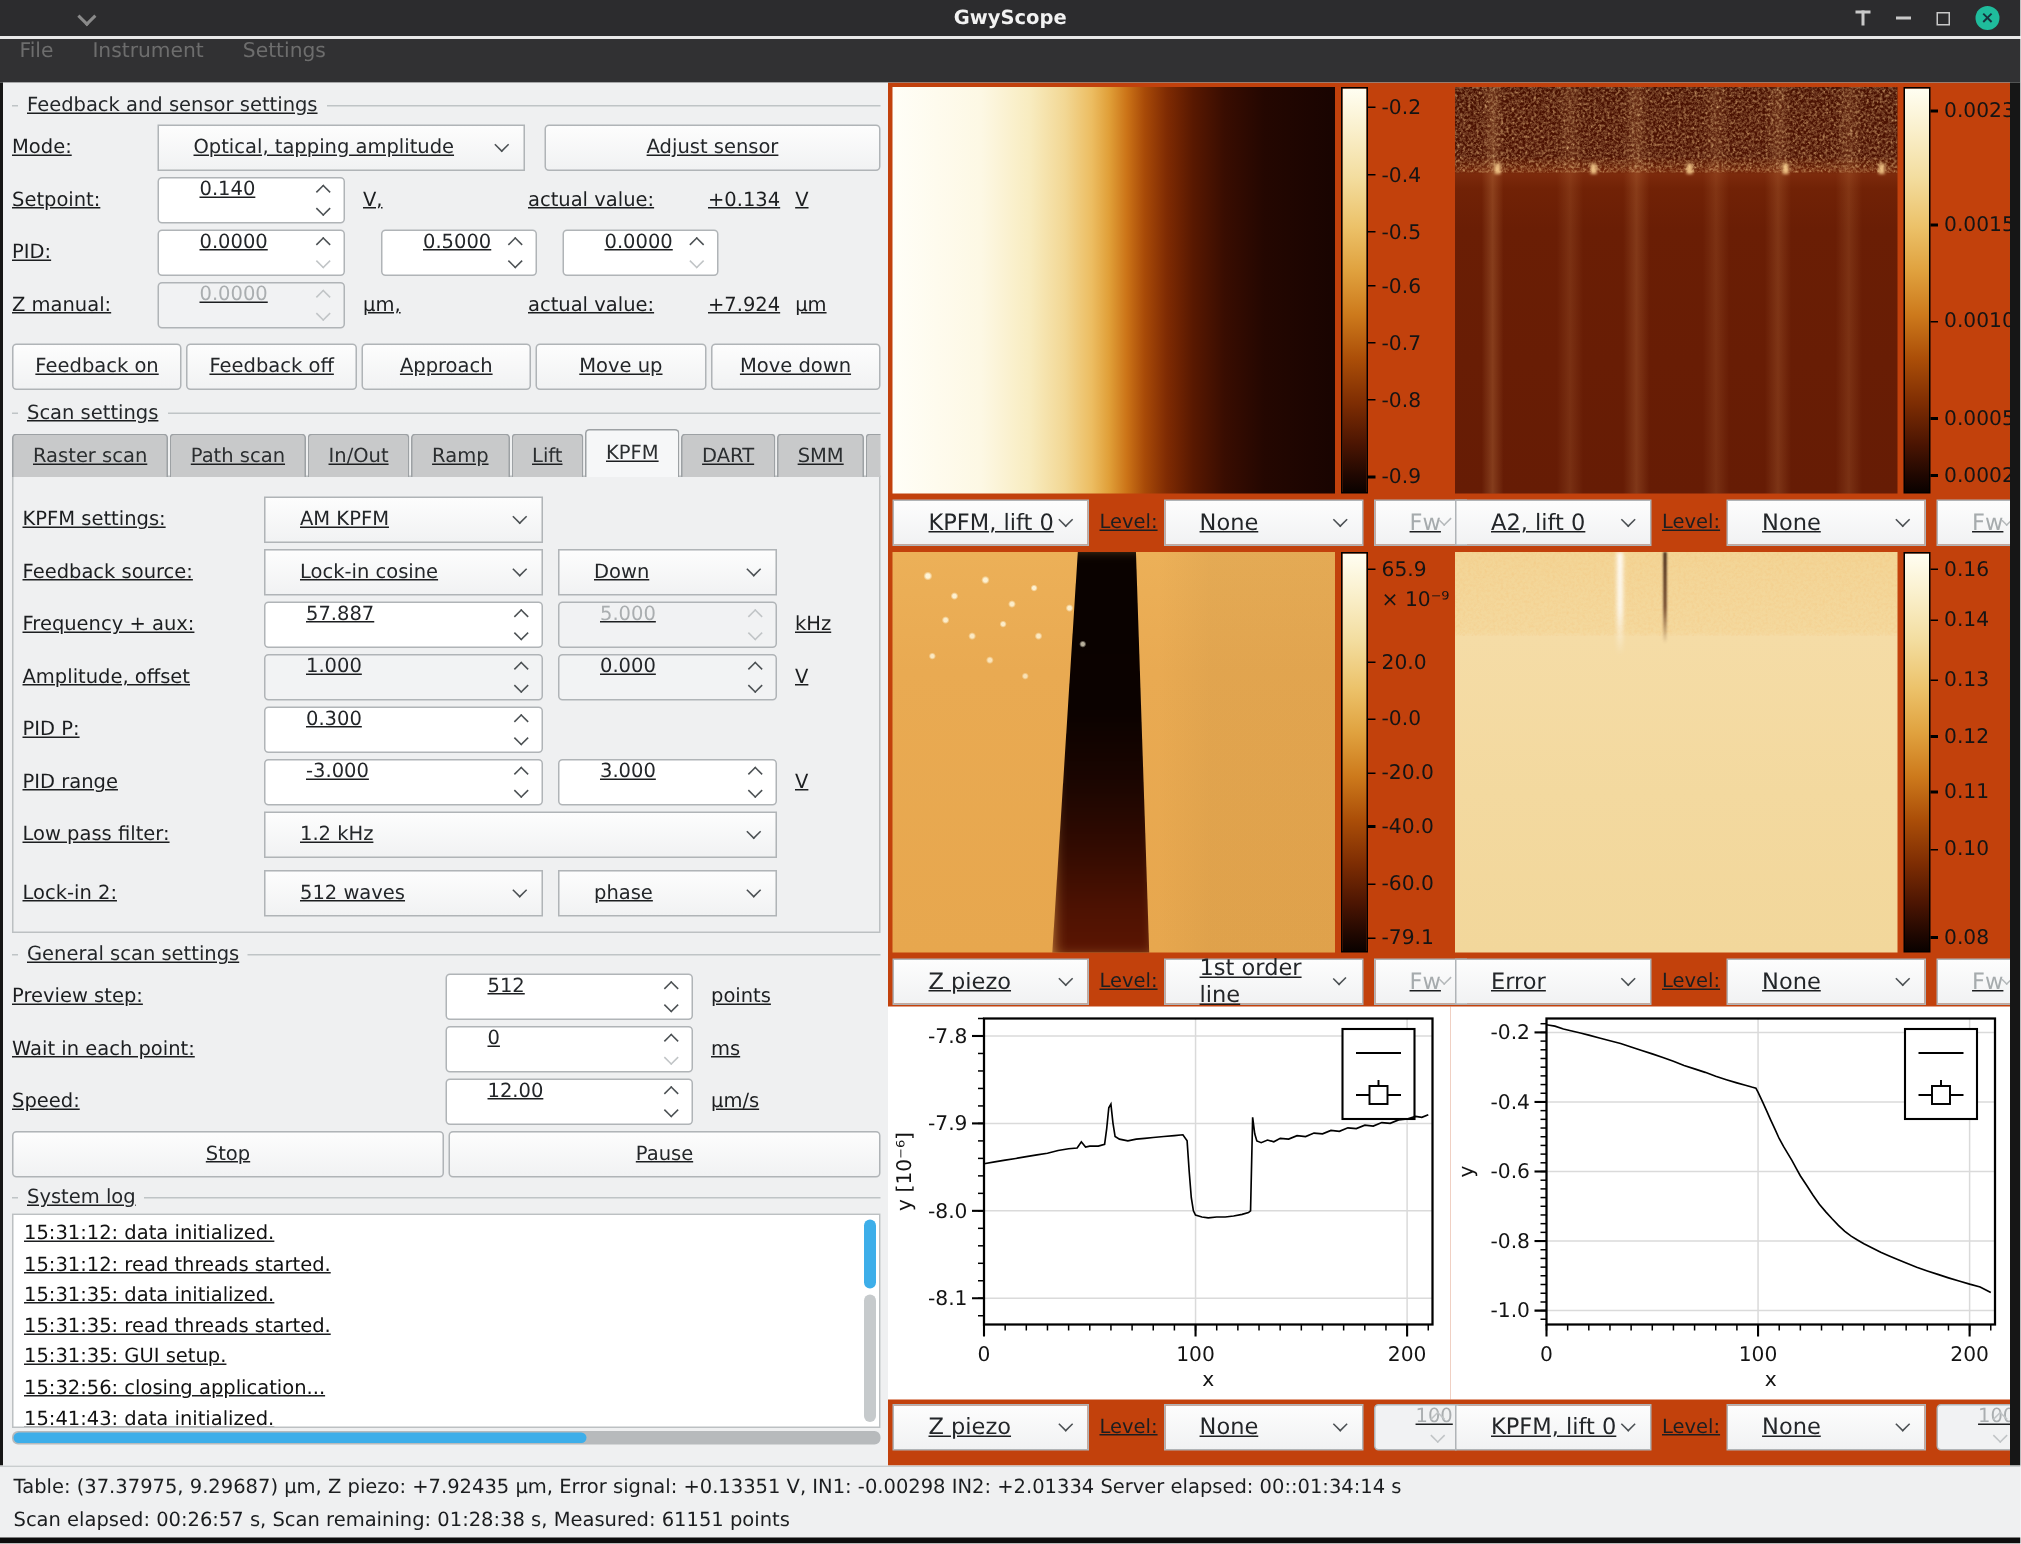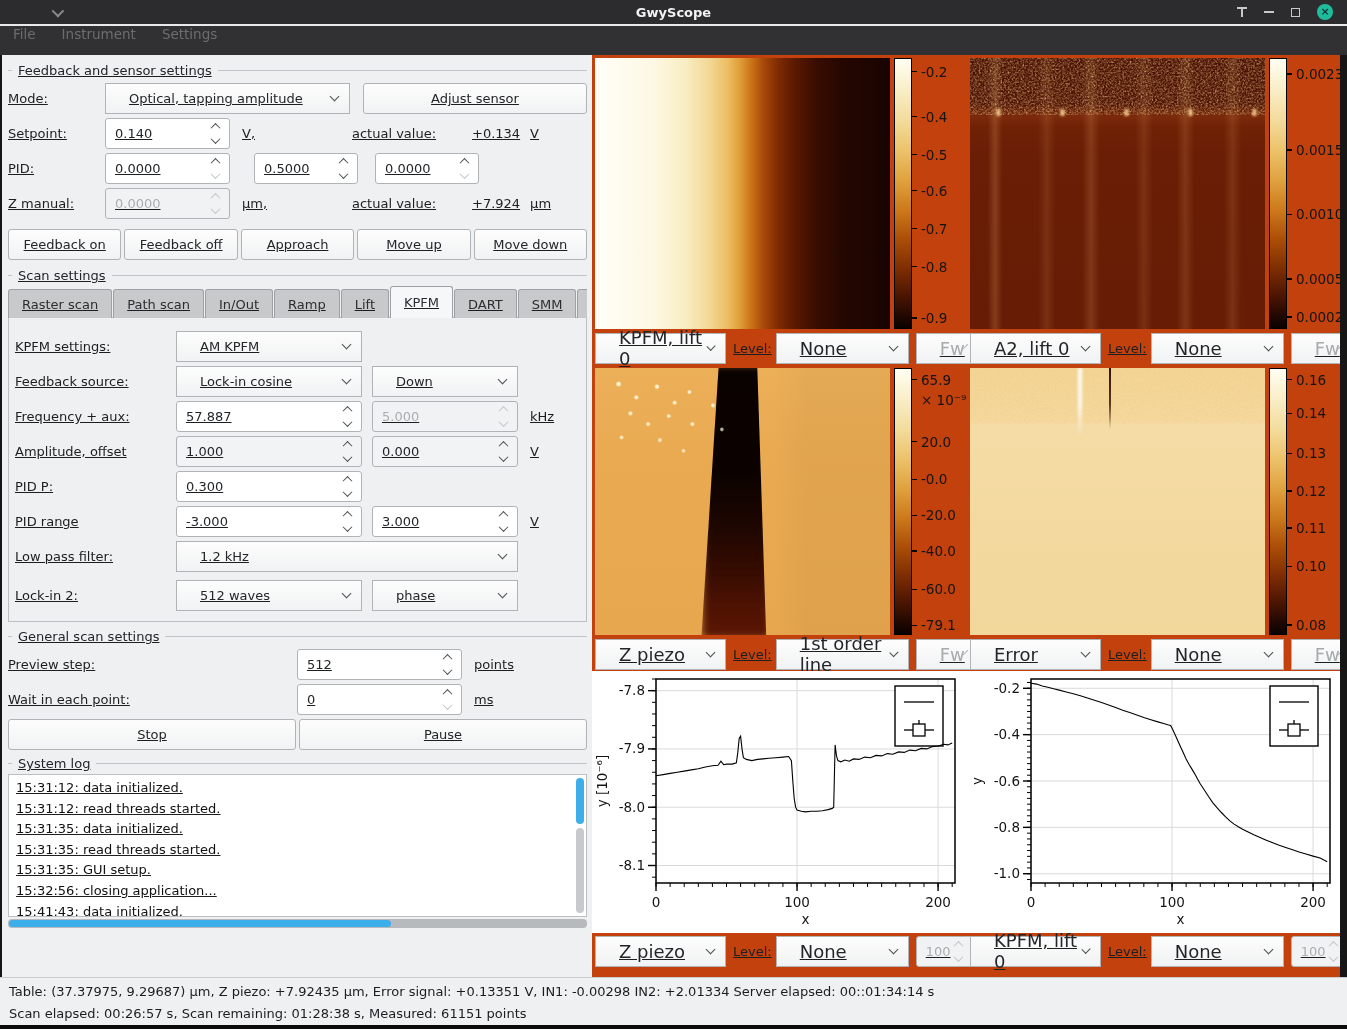--- a/index.html
+++ b/index.html
@@ -29,21 +29,21 @@
   .grouptitle { display:flex; align-items:center; gap:6px; height:17px; margin:3px 0 2px 0; color:#232629; }
   .grouptitle::before { content:''; width:4px; height:1px; background:#bfc4c6; }
   .grouptitle::after { content:''; flex:1; height:1px; background:#bfc4c6; }
 
   
   .btn { background:linear-gradient(#fdfdfd,#f1f2f3); border:1px solid #b0b4b7; border-radius:3px; display:flex; align-items:center; justify-content:center; height:31px; color:#232629; }
   .combo { background:linear-gradient(#fdfdfd,#f1f2f3); border:1px solid #b0b4b7; border-radius:0; height:31px; display:flex; align-items:center; padding-left:23px; color:#232629; position:relative; }
   .combo .chev { width:7px; height:7px; border-right:1.4px solid #4a4f52; border-bottom:1.4px solid #4a4f52; transform:rotate(45deg); margin-left:auto; margin-right:11px; margin-top:-4px; }
   .combo.disabled { color:#a6abad; }
   .combo.disabled .chev { border-color:#b4b8ba; }
-  .spin { background:#fff; border:1px solid #b0b4b7; border-radius:3px; height:31px; display:flex; align-items:center; padding-left:9px; position:relative; color:#232629; }
+  .spin { background:#fff; border:1px solid #b0b4b7; border-radius:3px; height:31px; display:flex; padding-left:27px; position:relative; color:#232629; }
   .spin.graybg { background:#f2f3f4; }
   .spin.disabled { background:#f1f2f3; color:#aaaeb0; }
   .arrows { position:absolute; right:7px; top:4px; bottom:4px; width:10px; display:flex; flex-direction:column; justify-content:space-between; }
   .arrows i { display:block; width:7px; height:7px; border-right:1.4px solid #4a4f52; border-bottom:1.4px solid #4a4f52; }
   .arrows i.up { transform:rotate(-135deg) translate(-1px,-1px); }
   .arrows i.dn { transform:rotate(45deg) translate(-1px,-1px); }
   .spin.disabled .arrows i, .arrows i.dim { border-color:#c0c4c6; }
 
   .frow { display:flex; align-items:center; margin:4px 0; height:31px; }
   .flab { flex:0 0 97px; }
@@ -74,21 +74,21 @@
   .imgcell { display:flex; padding:3px 0 2px 3px; }
   .hmimg { flex:1; position:relative; overflow:hidden; }
   .cbar { width:18px; margin-left:4px; border:1px solid #000; flex:0 0 18px;
     background:linear-gradient(180deg,#fffef2 0%,#faf0cd 10%,#f3dd9f 22%,#ecc26a 34%,#e0a23f 45%,#cd7a1c 56%,#ab4e08 67%,#7e2d03 78%,#4c1502 88%,#1f0701 96%,#0a0200 100%); }
   .cbticks { width:55px; flex:0 0 55px; position:relative; font-size:13.5px; color:#141414; }
   .cbtick { position:absolute; left:0; transform:translateY(-50%); display:flex; align-items:center; }
   .cbtick::before { content:''; width:5px; height:1.4px; background:#000; margin-right:4px; }
   .cbtick.nomark::before { background:transparent; }
 
   .selrow { display:flex; align-items:center; padding:1px 0 1px 3px; }
-  .selrow .combo { height:31px; font-size:18px;align-items:center; }
+  .selrow .combo { height:31px; font-size:15px;align-items:center; }
   .selrow .chan { width:131px; flex:0 0 131px; }
   .selrow .lvl { margin:0 4px 0 7px; }
   .selrow .lev { width:133px; flex:0 0 133px; }
   .selrow .fw { width:62px; flex:0 0 62px; margin-left:7px; }
   .selrow .spin.small { width:57px; flex:0 0 57px; margin-left:7px; font-size:13px; }
 
   .chartcell { background:#fff; position:relative; }
 
   
   .hm1 { background:linear-gradient(90deg,#fffef7 0%,#fdf8e4 20%,#f8ecc0 31%,#f2d794 39%,#ecbd62 45%,#e09f38 49%,#cb7317 53%,#a84a08 57%,#7f2b03 62%,#581801 68%,#390d01 75%,#240701 84%,#190401 100%); }
@@ -400,20 +400,31 @@
   <div class="frow">
     <span class="glab">Wait in each point:</span>
     <div class="spin" style="width:165px">
       <span>0</span>
       <span class="arrows">
             <i class="up"></i>
             <i class="dn dim"></i>
           </span>
     </div>
     <span class="unit">ms</span>
+  </div>
+  <div class="frow">
+    <span class="glab">Speed:</span>
+    <div class="spin" style="width:165px">
+      <span>12.00</span>
+      <span class="arrows">
+            <i class="up"></i>
+            <i class="dn"></i>
+          </span>
+    </div>
+    <span class="unit">µm/s</span>
   </div>
 
   <div class="frow" style="gap:3px">
     <div class="btn" style="flex:1">
           <span>Stop</span>
         </div>
     <div class="btn" style="flex:1">
           <span>Pause</span>
         </div>
   </div>

